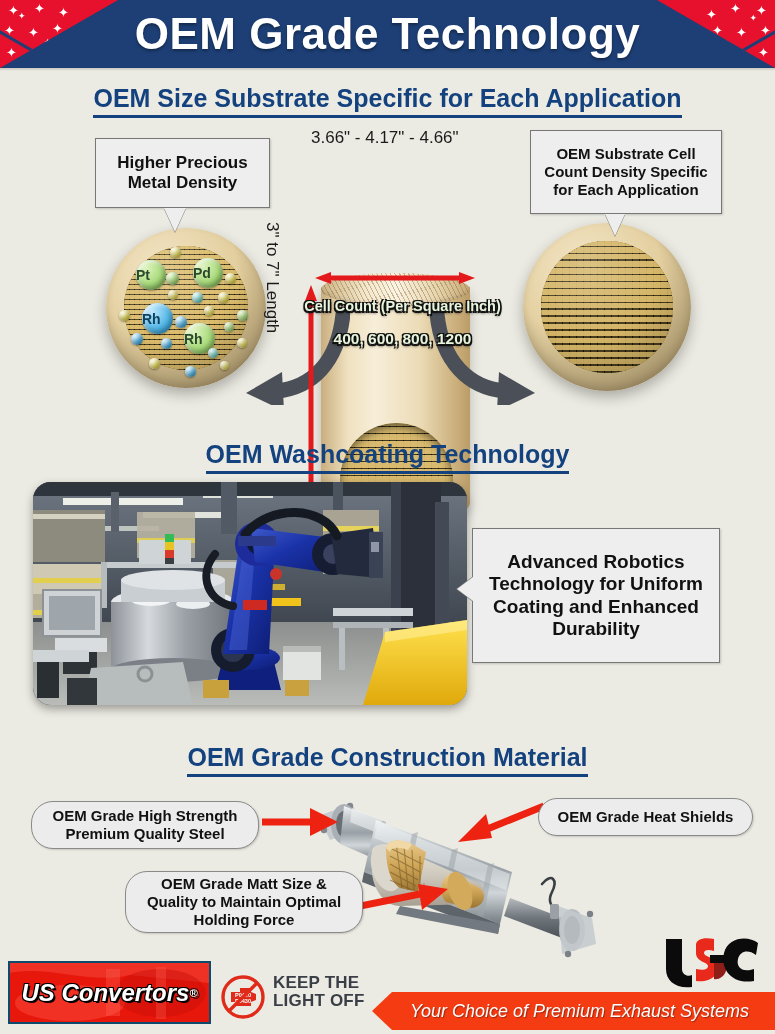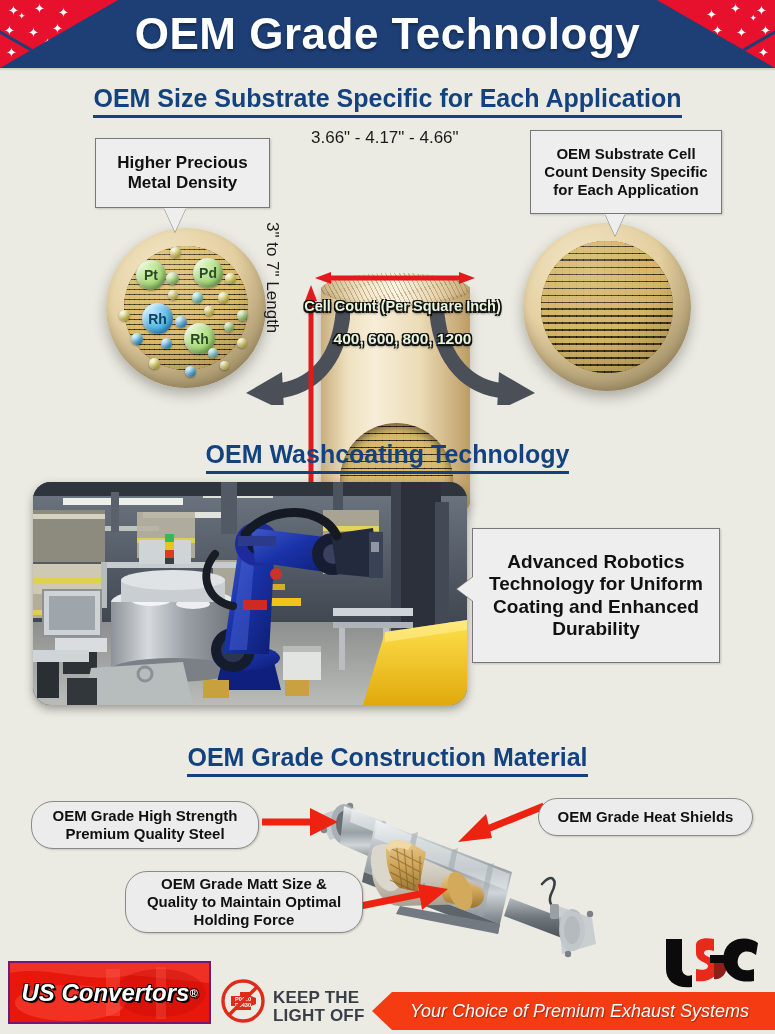--- a/index.html
+++ b/index.html
@@ -133,21 +133,21 @@
       repeating-linear-gradient(90deg, rgba(0,0,0,0.6) 0 1.5px, rgba(214,183,105,0.5) 1.5px 7px);
   }
   .honey-shade {
     position: absolute; inset: 0; border-radius: 50%;
     background: radial-gradient(circle at 38% 26%, rgba(255,255,255,0.18) 0%, rgba(0,0,0,0) 45%, rgba(0,0,0,0.38) 100%);
   }
 
   
   .particle {
     position: absolute; border-radius: 50%;
-    display: flex; align-items: center; justify-content: center;
+    display: flex; align-items: center; 
     font-weight: bold; color: #2a4a2a;
     box-shadow: inset -2px -3px 5px rgba(0,0,0,0.30), inset 2px 2px 4px rgba(255,255,255,0.75), 0 1px 2px rgba(0,0,0,0.35);
   }
   .p-green { background: radial-gradient(circle at 33% 28%, #dff3c0 0%, #a9db7c 55%, #72b04a 100%); }
   .p-blue  { background: radial-gradient(circle at 33% 28%, #bfe7fb 0%, #54b8e8 55%, #1f8ec9 100%); color:#10425e; }
   .p-yellow{ background: radial-gradient(circle at 33% 28%, #fdf8cf 0%, #ecdf5c 55%, #c7b321 100%); }
   .p-cyan  { background: radial-gradient(circle at 33% 28%, #ccf6f2 0%, #7fd9cd 55%, #3aa699 100%); }
 
   .cell-count-label {
     position: absolute; width: 100%; text-align: center;
@@ -214,33 +214,33 @@
 
   
   .converter { position: absolute; left: 300px; top: 778px; width: 330px; height: 185px; }
 
   
   .red-arrow { position: absolute; }
 
   
   .footer-logo-box {
     position: absolute; left: 8px; top: 961px; width: 203px; height: 63px;
-    background: #e10600; border: 2px solid #701a75; overflow: hidden;
+    background: #e10600; border: 2px solid #0c4a6e; overflow: hidden;
   }
   .footer-logo-text {
     position: absolute; inset: 0; display: flex; align-items: center; justify-content: center;
     color: #fff; font-size: 24px; font-weight: bold; font-style: italic;
     text-shadow: 2px 2px 0 #000, -1px -1px 0 #000, 1px -1px 0 #000, -1px 1px 0 #000;
     z-index: 3;
   }
   .footer-logo-text sup { font-size: 11px; vertical-align: super; }
 
   .keep-light {
     position: absolute; left: 220px; top: 974px; width: 150px; height: 50px;
-    display: flex; align-items: flex-end; gap: 7px;
+    display: flex; align-items: flex-start; gap: 7px;
   }
   .no-symbol {
     position: relative; width: 46px; height: 46px; flex: 0 0 46px;
   }
   .keep-light-text {
     color: #3a3f47; font-weight: bold; font-size: 17px; line-height: 1.03; letter-spacing: 0.2px;
   }
 
   .tagline-banner {
     position: absolute; left: 372px; top: 992px; width: 403px; height: 38px;

